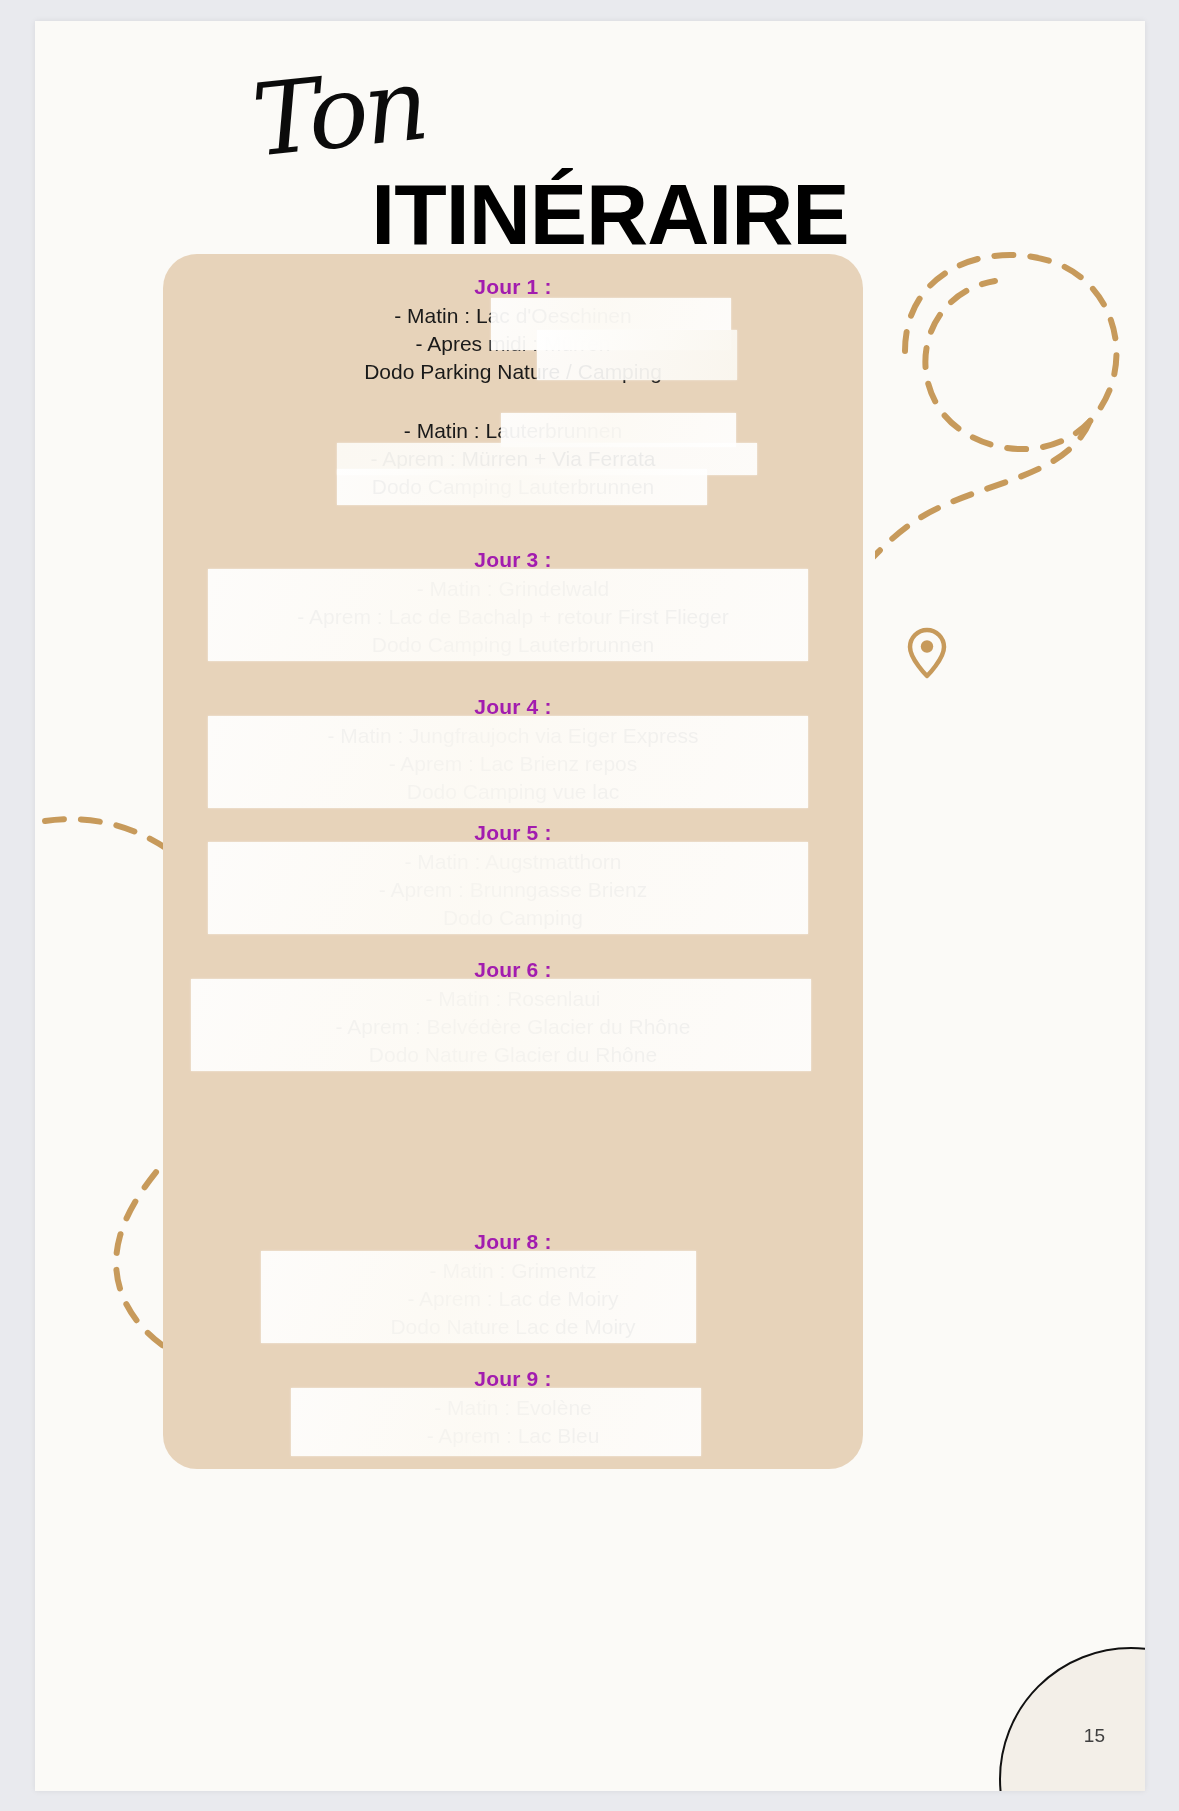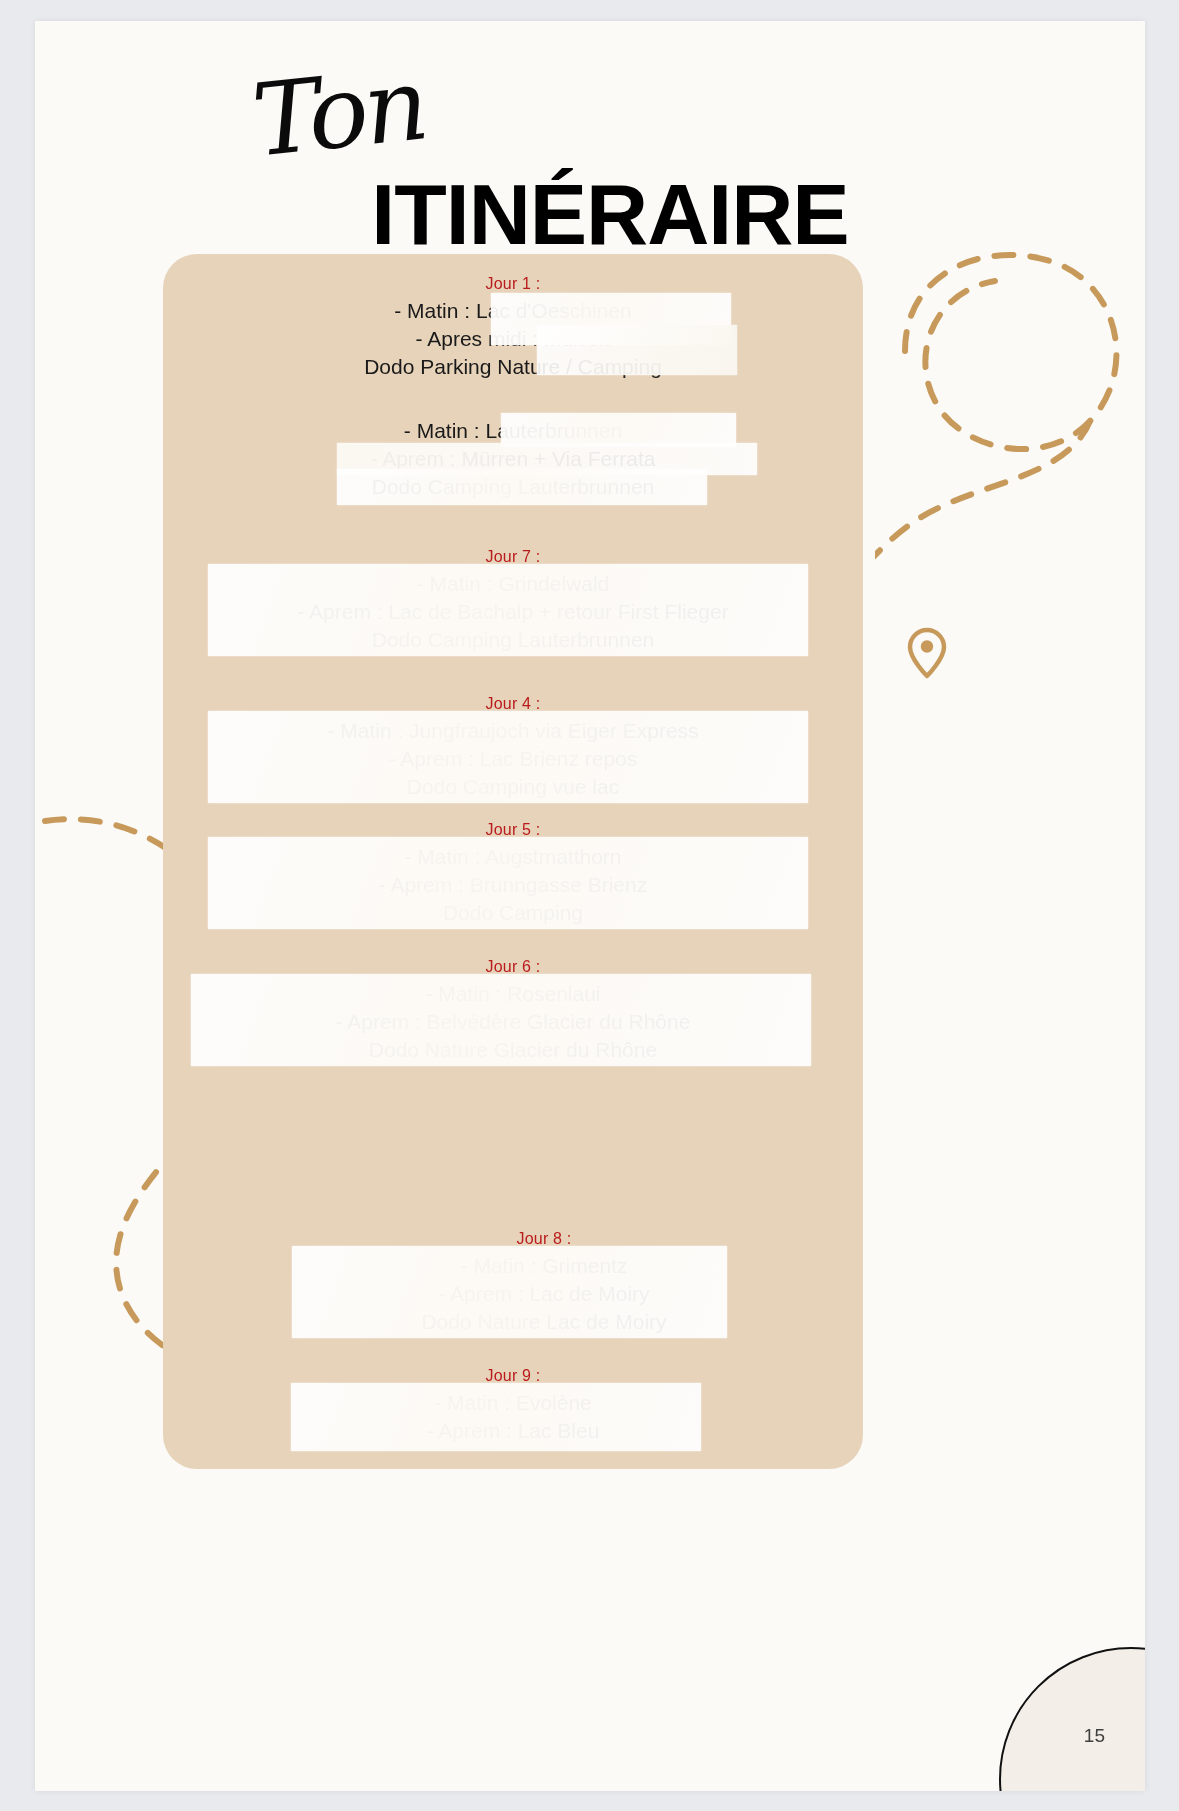--- a/index.html
+++ b/index.html
@@ -60,21 +60,21 @@
     position:absolute;
     left:128px; top:233px;
     width:700px; height:1215px;
     background:#e7d3ba;
     border-radius:34px;
   }
 
   
   .day{ position:absolute; width:100%; text-align:center; }
   .day-label{
-    font-size:16px; font-weight:normal; color:#b91c1c;
+    font-size:21px; font-weight:bold; color:#a21caf;
     letter-spacing:.2px; line-height:1.05;
   }
   .day-lines{ position:relative; margin-top:4px; }
   .day-line{
     font-size:21px; color:#1a1a1a; line-height:28px;
     white-space:nowrap; position:relative; z-index:1;
   }
   
   .patch{
     position:absolute; z-index:2;
@@ -146,21 +146,21 @@
         <div class="day-line">- Matin : Lauterbrunnen</div>
         <div class="day-line">- Aprem : Mürren + Via Ferrata</div>
         <div class="day-line">Dodo Camping Lauterbrunnen</div>
         <div class="patch" style="left:338px;top:-4px;width:235px;height:34px;"></div>
         <div class="patch sp2" style="left:174px;top:26px;width:420px;height:32px;"></div>
         <div class="patch" style="left:174px;top:52px;width:370px;height:36px;"></div>
       </div>
     </div>
 
     <div class="day" style="top:295px;">
-      <div class="day-label">Jour 7 :</div>
+      <div class="day-label">Jour 3 :</div>
       <div class="day-lines">
         <div class="day-line">- Matin : Grindelwald</div>
         <div class="day-line">- Aprem : Lac de Bachalp + retour First Flieger</div>
         <div class="day-line">Dodo Camping Lauterbrunnen</div>
         <div class="patch" style="left:45px;top:-6px;width:600px;height:92px;"></div>
       </div>
     </div>
 
     <div class="day" style="top:442px;">
       <div class="day-label">Jour 4 :</div>
@@ -186,21 +186,21 @@
       <div class="day-label">Jour 6 :</div>
       <div class="day-lines">
         <div class="day-line">- Matin : Rosenlaui</div>
         <div class="day-line">- Aprem : Belvédère Glacier du Rhône</div>
         <div class="day-line">Dodo Nature Glacier du Rhône</div>
         <div class="patch" style="left:28px;top:-6px;width:620px;height:92px;"></div>
       </div>
     </div>
 
 
-    <div class="day" style="top:977px;padding-left:31px;">
+    <div class="day" style="top:977px;">
       <div class="day-label">Jour 8 :</div>
       <div class="day-lines">
         <div class="day-line">- Matin : Grimentz</div>
         <div class="day-line">- Aprem : Lac de Moiry</div>
         <div class="day-line">Dodo Nature Lac de Moiry</div>
         <div class="patch" style="left:98px;top:-6px;width:435px;height:92px;"></div>
       </div>
     </div>
 
     <div class="day" style="top:1114px;">

